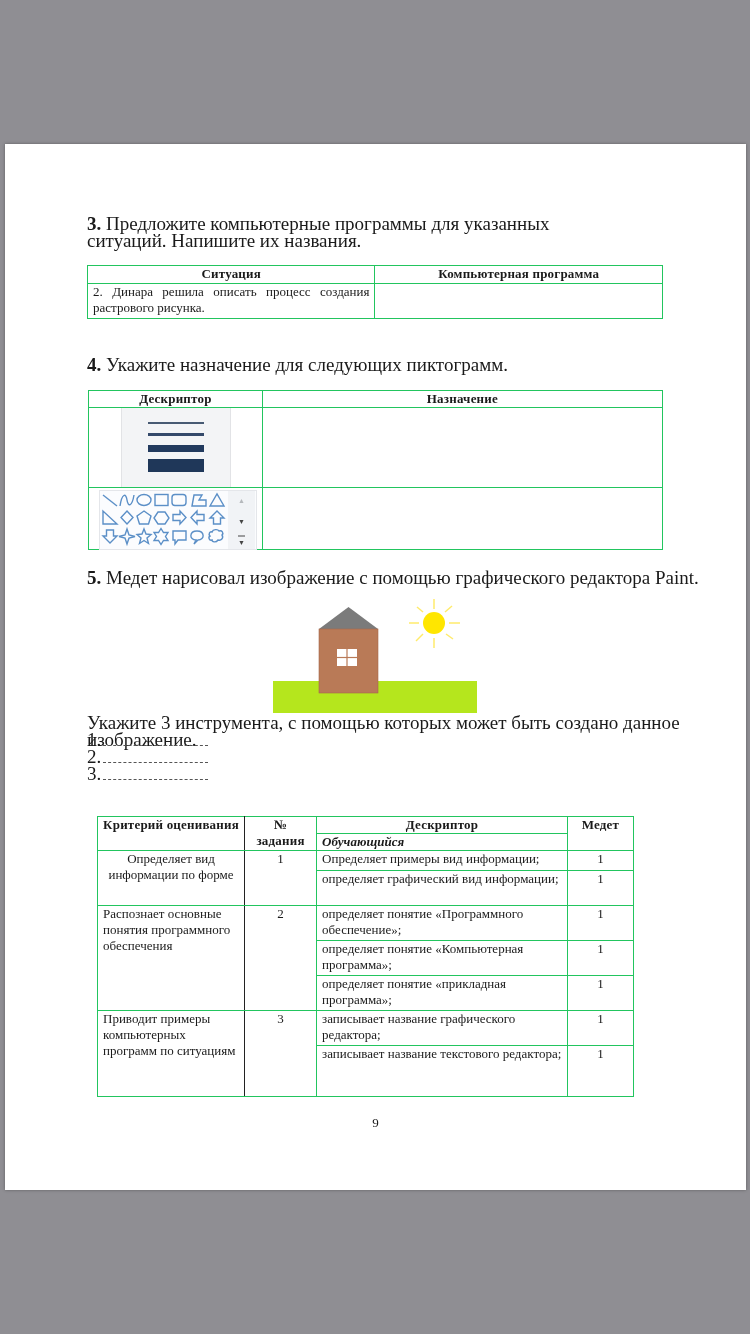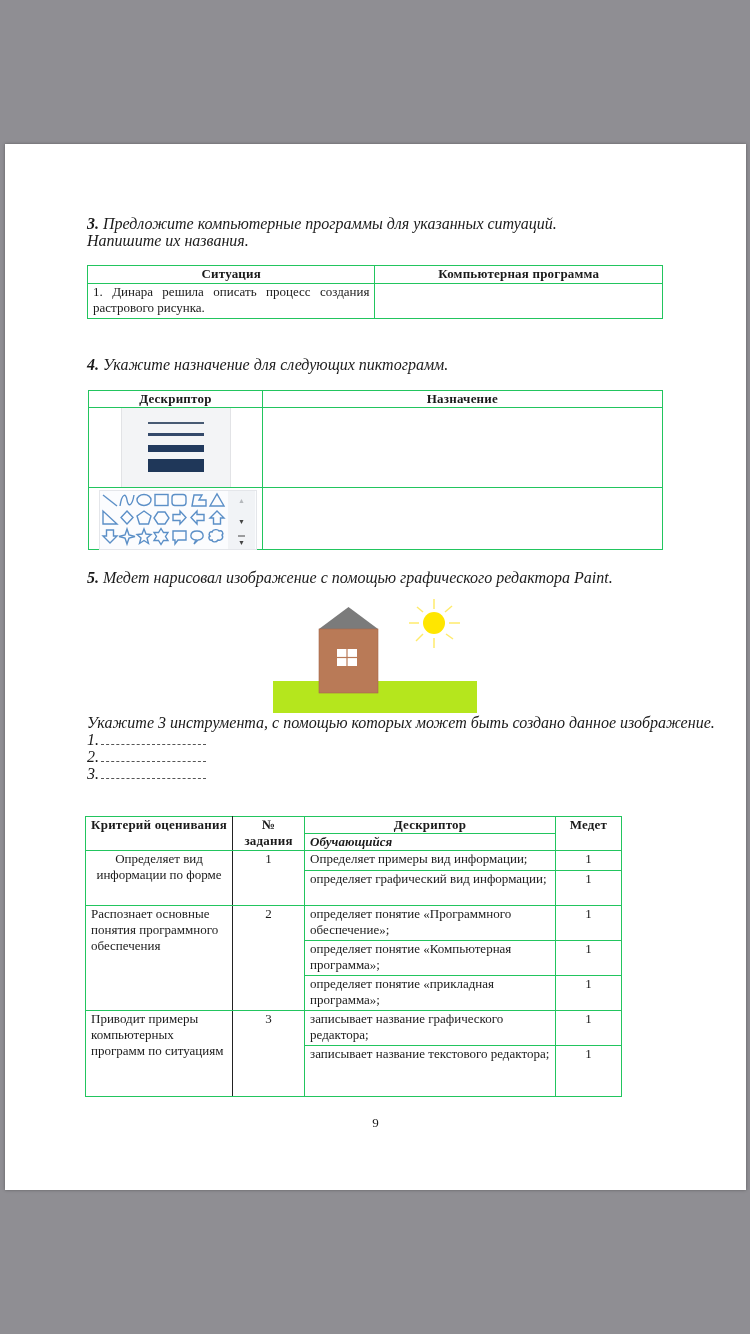--- a/index.html
+++ b/index.html
@@ -5,21 +5,21 @@
   html, body { margin:0; padding:0; }
   body {
     width:750px; height:1334px; background:#8f8e93; position:relative; overflow:hidden;
     font-family:"Liberation Serif", serif; color:#1a1a1a;
   }
   .page {
     position:absolute; left:5px; top:144px; width:741px; height:1046px; background:#ffffff;
     box-shadow:0 0 3px rgba(0,0,0,0.35);
   }
   .abs { position:absolute; }
-  .q { font-size:16px; line-height:17px;font-style:italic; }
+  .q { font-size:19px; line-height:17px; }
   .q b { font-weight:bold; }
   table { border-collapse:collapse; position:absolute; font-size:13px; line-height:16px; }
   td, th { border:1px solid #22c55e; padding:0 5px; vertical-align:top; }
   th { font-weight:bold; text-align:center; letter-spacing:0.2px; }
   .justify { text-align:justify; text-align-last:auto; }
   .center { text-align:center; }
   .italic-bold { font-style:italic; font-weight:bold; }
   .blank-line { display:inline-block; width:105px; border-bottom:1px dashed #555; height:11px; vertical-align:baseline; margin-left:2px; }
   .pagenum { font-size:13px; }
   .icon-box { background:#f3f4f6; border-left:1px solid #e2e3e6; border-right:1px solid #e2e3e6; }
@@ -38,21 +38,21 @@
     <colgroup>
         <col style="width:288px">
         <col style="width:288px">
       </colgroup>
     <tbody>
         <tr style="height:18px">
       <th>Ситуация</th>
       <th>Компьютерная программа</th>
     </tr>
     <tr style="height:35px">
-      <td class="justify">1. Динара решила описать процесс создания растрового рисунка.</td>
+      <td class="justify">2. Динара решила описать процесс создания растрового рисунка.</td>
       <td></td>
     </tr>
   </tbody>
     </table>
 
   <div class="abs q" style="left:82px; top:212px;">
     <b>4.</b>
     <span>Укажите назначение для следующих пиктограмм.</span>
   </div>
 
@@ -146,21 +146,21 @@
   <div class="abs q" style="left:82px; top:587px;">
     <span>1.</span><span class="blank-line"></span>
   </div>
   <div class="abs q" style="left:82px; top:604px;">
     <span>2.</span><span class="blank-line"></span>
   </div>
   <div class="abs q" style="left:82px; top:621px;">
     <span>3.</span><span class="blank-line"></span>
   </div>
 
-  <table style="left:80px; top:672px; width:537px;">
+  <table style="left:92px; top:672px; width:537px;">
     <colgroup>
       <col style="width:159px">
         <col style="width:75px">
         <col style="width:285px">
         <col style="width:70px">
     </colgroup>
     <tbody>
         <tr style="height:17px">
       <th rowspan="2" style="border-right-color:#222;">Критерий оценивания</th>
       <th rowspan="2">№ задания</th>

